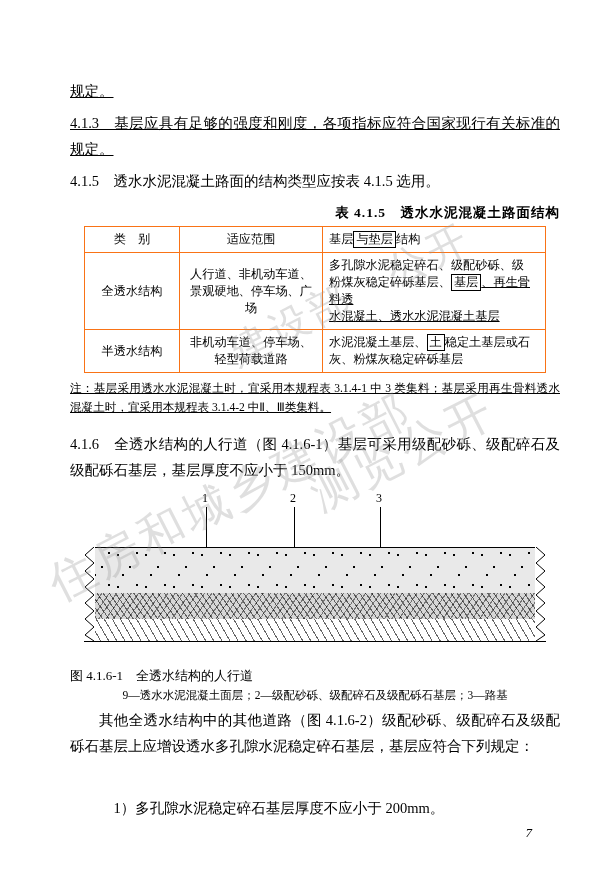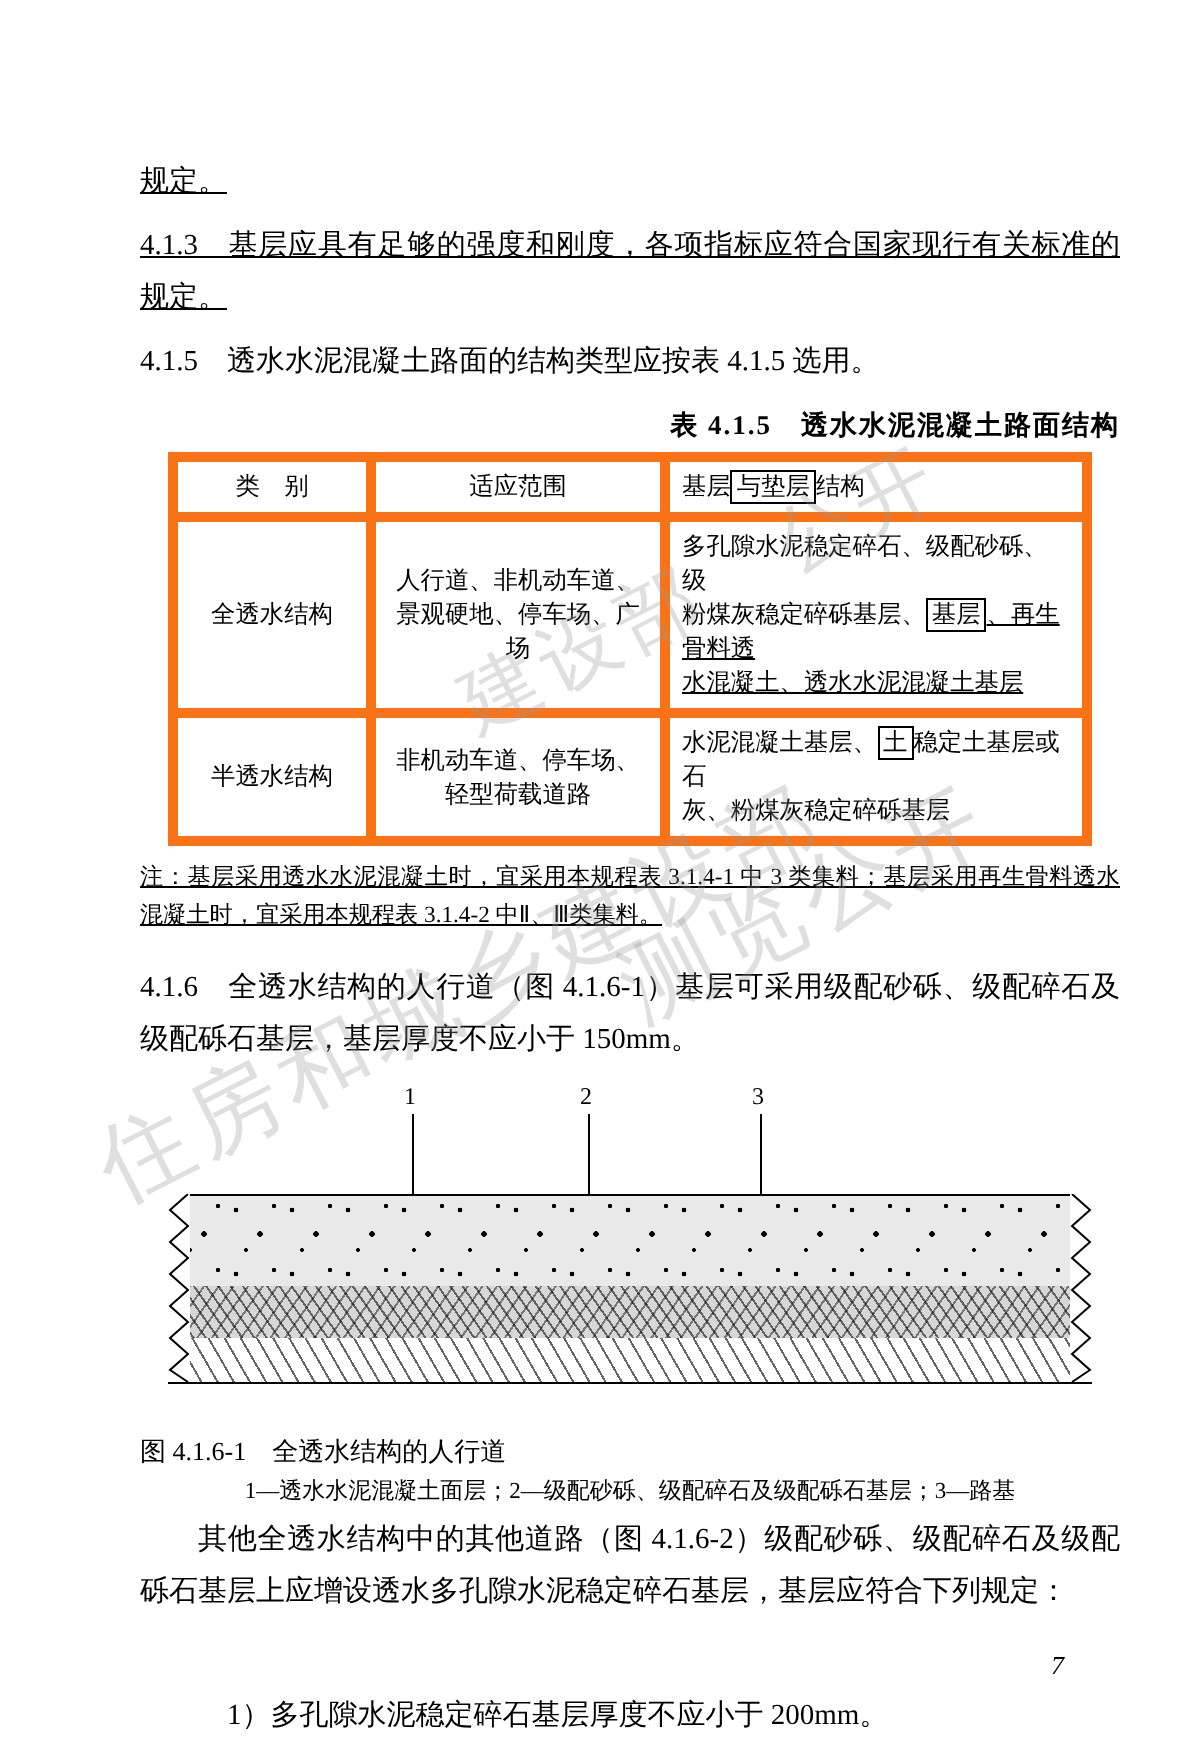--- a/index.html
+++ b/index.html
@@ -64,21 +64,21 @@
     letter-spacing: 1px;
   }
   table.struct {
     border-collapse: collapse;
     width: 462px;
     margin: 0 auto;
     font-size: 12.2px;
     line-height: 17px;
   }
   table.struct td, table.struct th {
-    border: 5px solid #f97316;
+    border: 1px solid #f97316;
     padding: 3px 5px;
     vertical-align: middle;
     text-align: center;
     font-weight: normal;
     margin-left: 32px;
   }
   table.struct td.left-col { width: 84px; }
   table.struct td.mid-col { width: 132px; }
   table.struct td.right-col { text-align: left; padding: 4px 6px; }
   .boxed {
@@ -236,21 +236,21 @@
         </svg>
       </div>
       <div class="zig right">
         <svg width="12" height="94" viewBox="0 0 12 94">
           <polyline points="1,0 10,8 1,16 10,24 1,32 10,40 1,48 10,56 1,64 10,72 1,80 10,88 1,94" fill="#fff" stroke="#000" stroke-width="1"></polyline>
         </svg>
       </div>
     </div>
 
     <div class="fig-caption">图 4.1.6-1　全透水结构的人行道</div>
-    <div class="fig-legend">1—透水水泥混凝土面层；2—级配砂砾、级配碎石及级配砾石基层；3—路基</div>
+    <div class="fig-legend">9—透水水泥混凝土面层；2—级配砂砾、级配碎石及级配砾石基层；3—路基</div>
 
     <p class="para indent2" style="margin-top:4px;">其他全透水结构中的其他道路（图 4.1.6-2）级配砂砾、级配碎石及级配砾石基层上应增设透水多孔隙水泥稳定碎石基层，基层应符合下列规定：</p>
 
     <p class="para" style="text-indent:3em;margin-top:36px;">1）多孔隙水泥稳定碎石基层厚度不应小于 200mm。</p>
 
   </div>
 </div>
 
 <div class="page-number">7</div>
 

